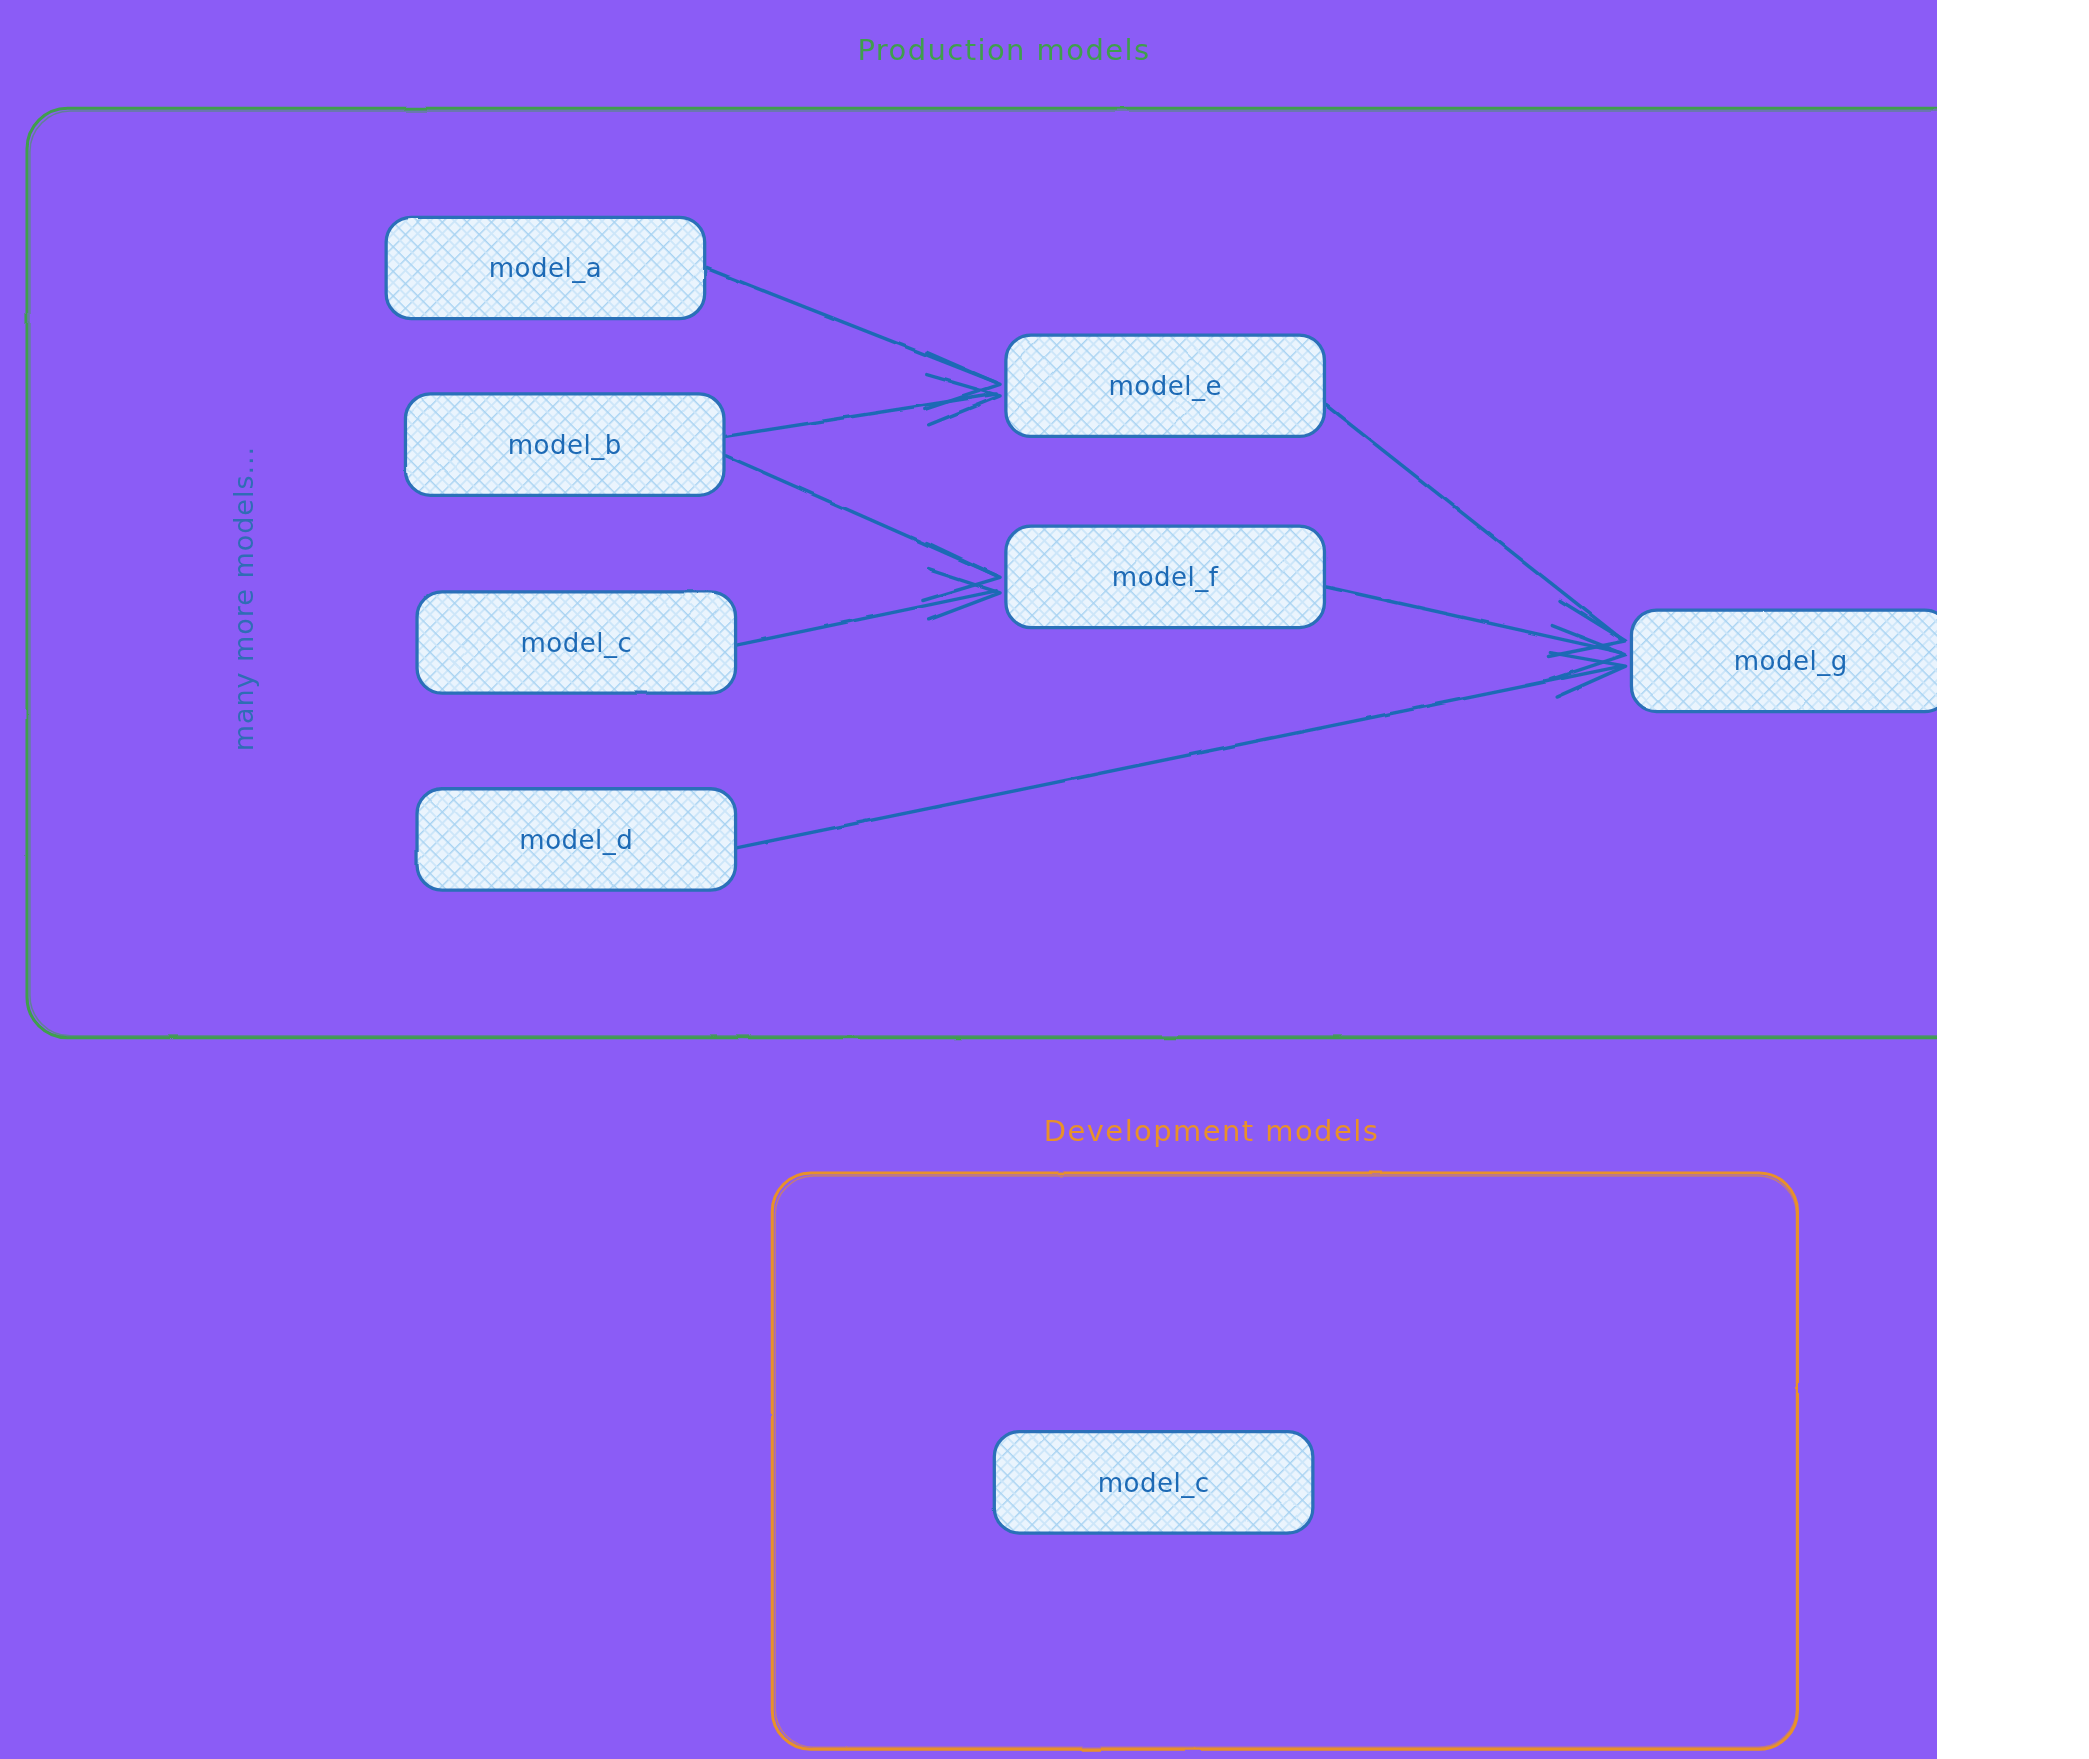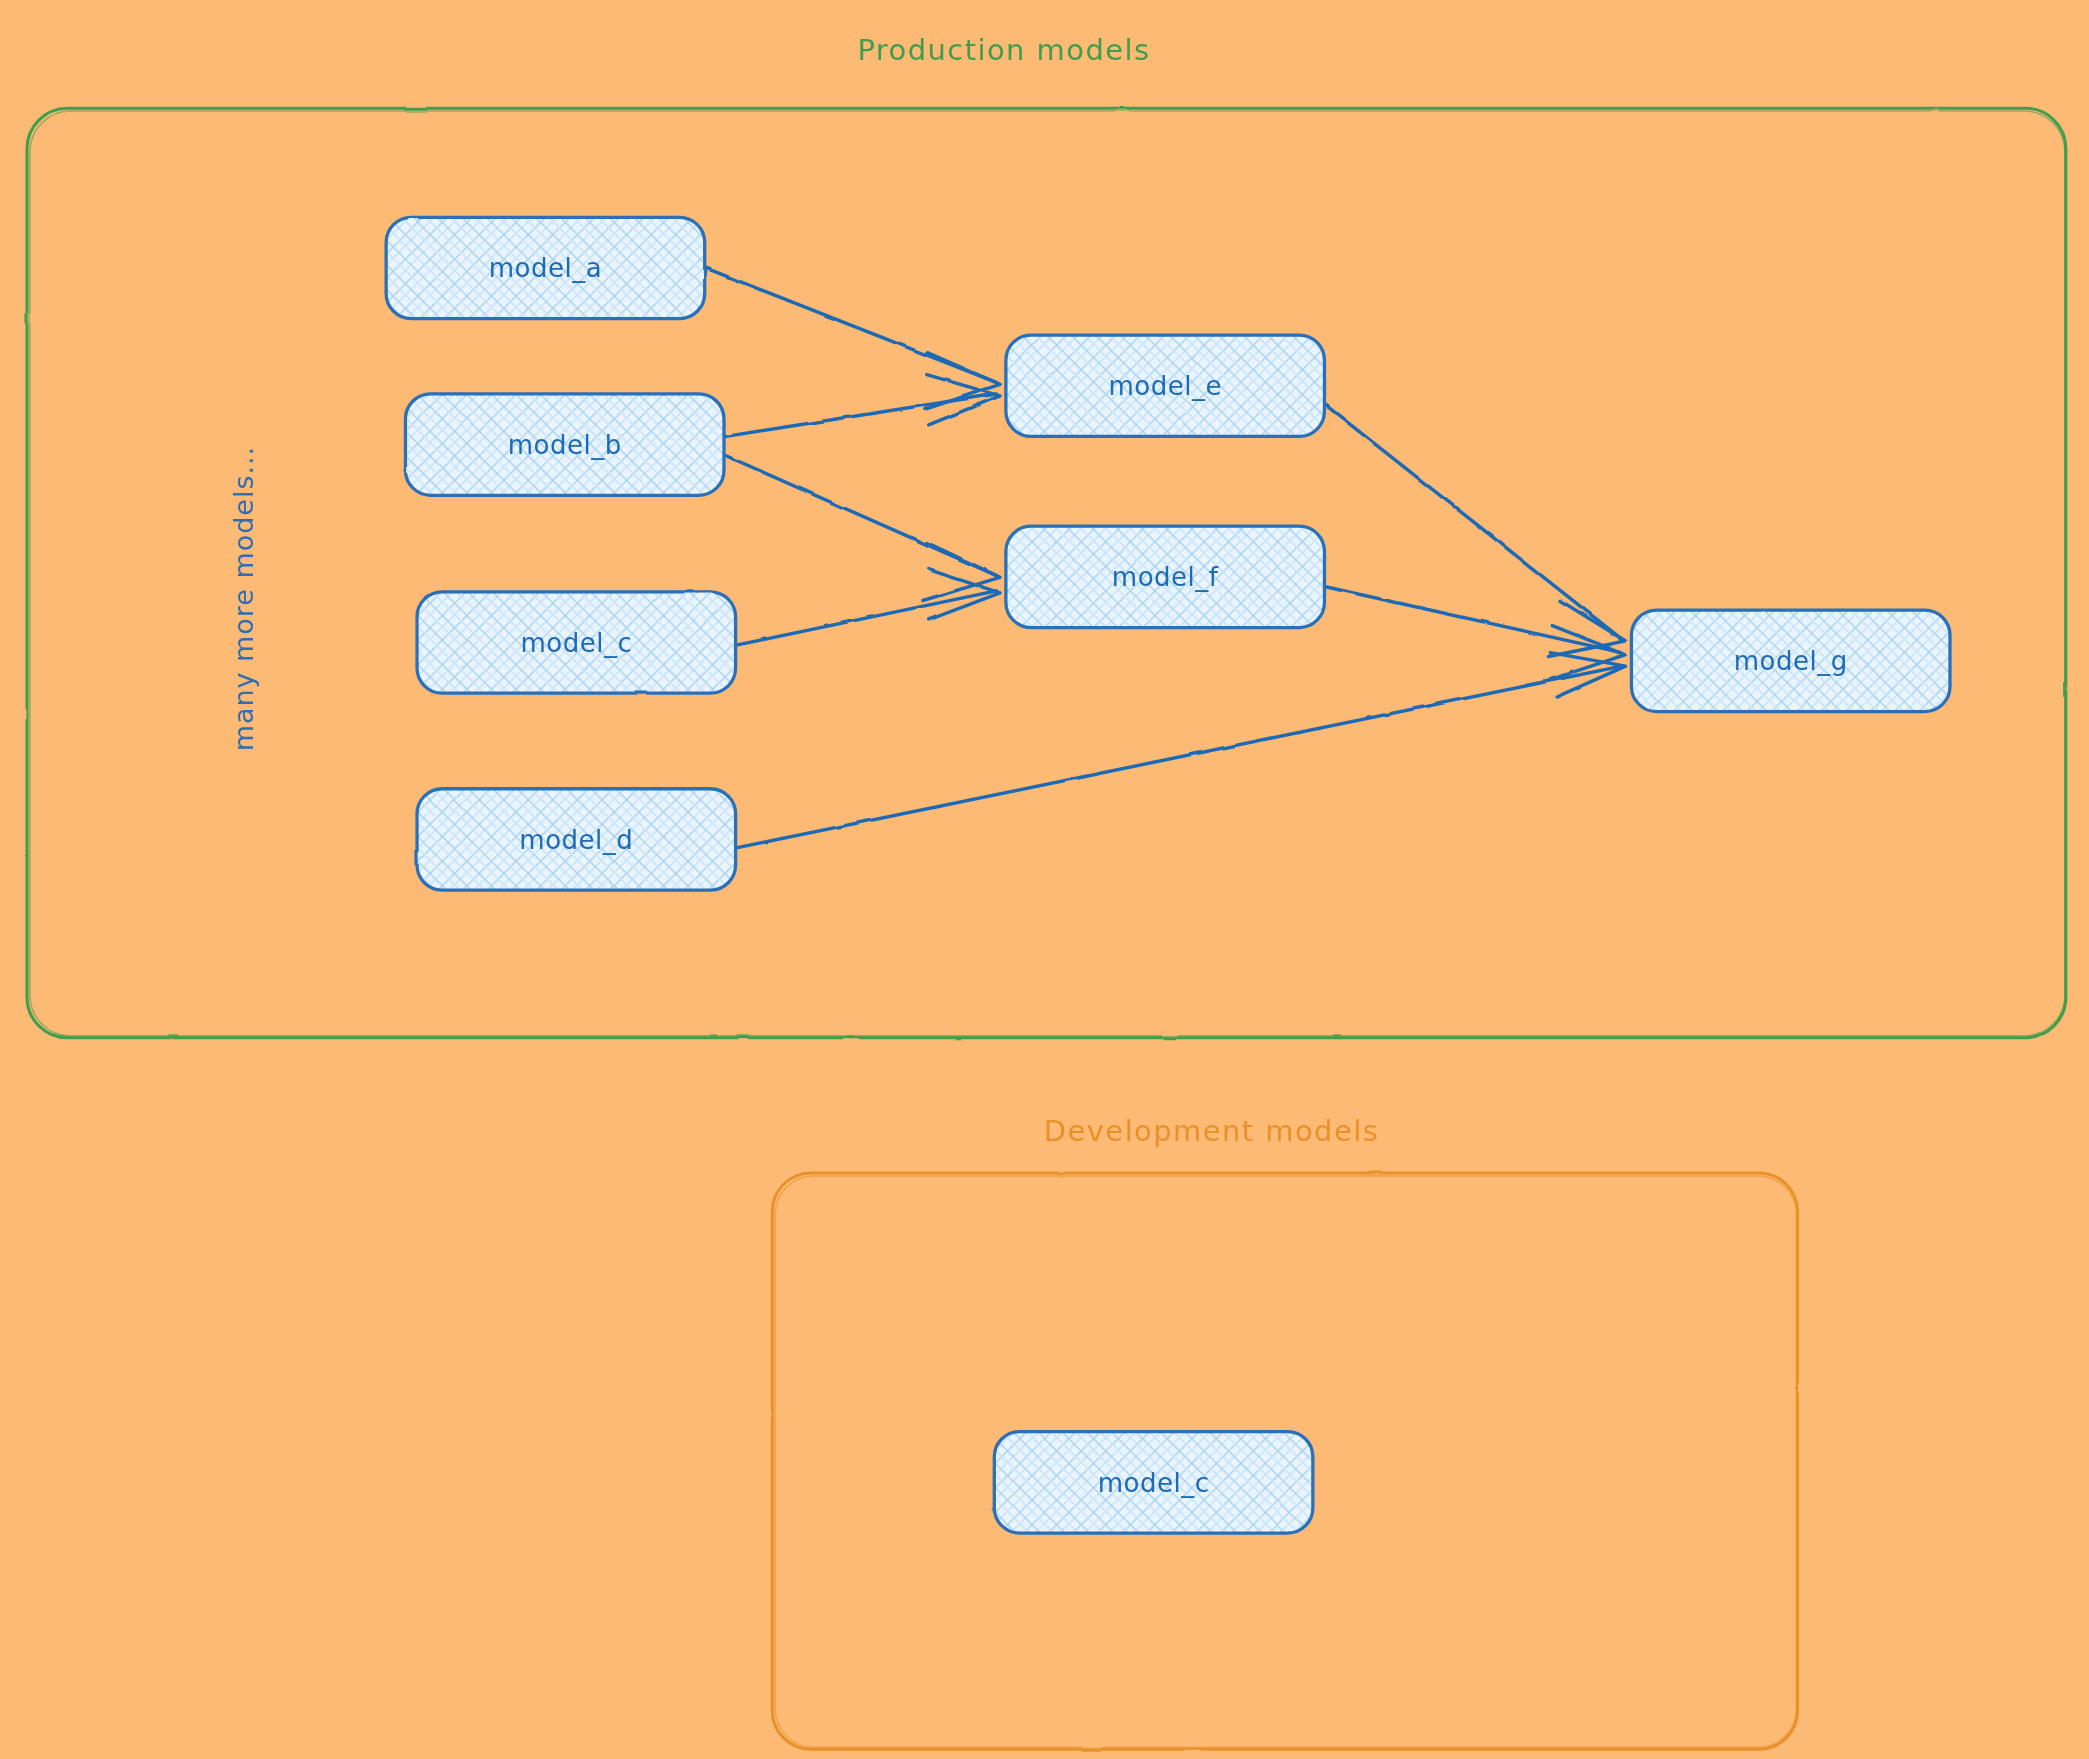--- a/index.html
+++ b/index.html
@@ -6,23 +6,23 @@
   html, body {
     margin: 0;
     padding: 0;
     background: #ffffff;
   }
   body {
     font-family: "DejaVu Sans", sans-serif;
   }
   #canvas {
     position: relative;
-    width: 2089px;
+    width: 1937px;
     height: 1759px;
-    background: #fdba74;
+    background: #8b5cf6;
     overflow: hidden;
   }
   #diagram-svg {
     position: absolute;
     left: 0;
     top: 0;
     width: 2089px;
     height: 1759px;
   }
   .group-title {

